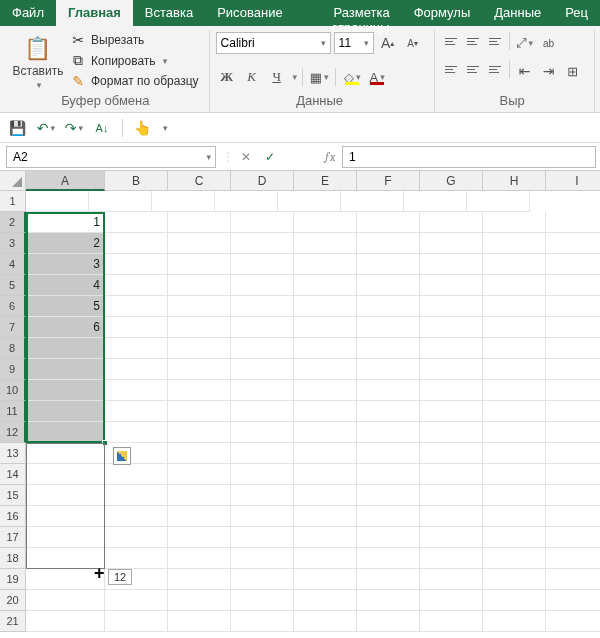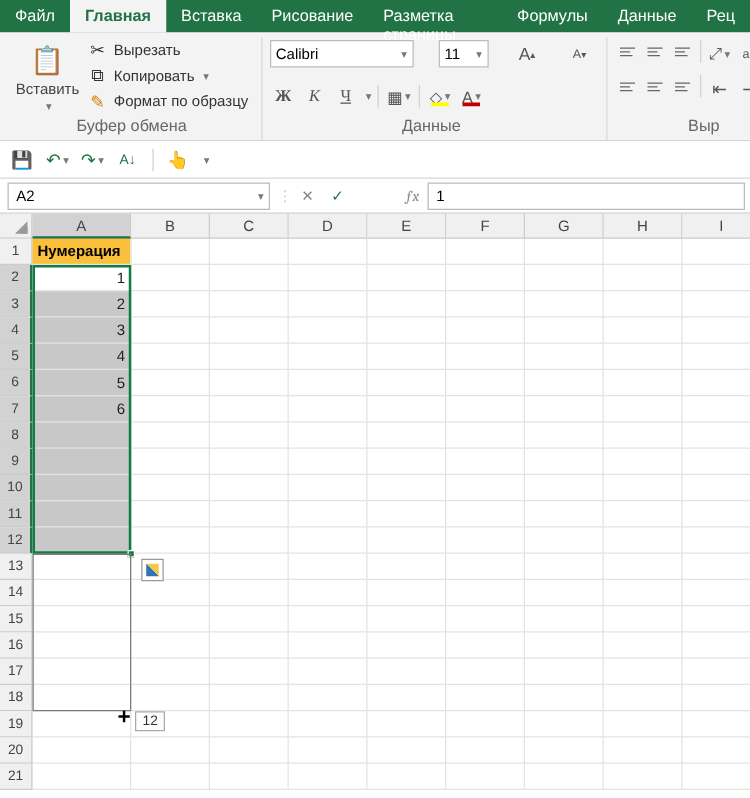--- a/index.html
+++ b/index.html
@@ -1,36 +1,36 @@
 <!DOCTYPE html>
 <html><head>
 <meta charset="utf-8">
 <style>
 * { box-sizing: border-box; margin: 0; padding: 0; font-family: "Segoe UI", Arial, sans-serif; }
 body { background: #fff; width: 600px; height: 638px; overflow: hidden; position: relative; font-size: 12px; }
 
 
-.menubar { background: #217346; display: flex; height: 26px; }
+.menubar { background: #217346; display: flex; height: 26px; text-align: right; }
 .menubar .tab { color: #fff; padding: 5px 12px 0; font-size: 13px; cursor: pointer; }
 .menubar .tab.active { background: #f3f3f3; color: #217346; font-weight: bold; }
 
 
 .ribbon { background: #f3f3f3; border-bottom: 1px solid #d4d4d4; padding: 4px 6px 0; display: flex; }
 .ribbon-group { border-right: 1px solid #d9d9d9; padding: 2px 10px 2px 6px; display: flex; flex-direction: column; }
 .group-body { display: flex; align-items: flex-start; gap: 6px; flex: 1; }
 .group-title { text-align: center; font-size: 13px; color: #666; padding: 3px 0 2px; }
 .big-btn { display: flex; flex-direction: column; align-items: center; width: 52px; color: #444; gap: 2px; padding-top:4px;}
 .big-btn .ico { font-size: 22px; color: #888;}
 .small-stack { display: flex; flex-direction: column; gap: 4px; }
 .small-btn { display: flex; align-items: center; gap: 5px; font-size: 12px; color: #333; white-space: nowrap; }
 .small-btn .ico { width: 16px; text-align: center; font-size: 14px; }
 .dd { color:#777; font-size:9px; margin-left:2px; }
 
 
-.font-group .toprow { display:flex; gap:20px; align-items:center; margin-bottom:6px; }
+.font-group .toprow { display:flex; gap:3px; align-items:center; margin-bottom:6px; }
 .combo { background:#fff; border:1px solid #bbb; height:22px; display:flex; align-items:center; padding:0 4px; font-size:12px;}
 .combo .dd { margin-left:auto; }
 .combo.font-name { width:115px; }
 .combo.font-size { width:40px; }
 .icon-btn { width:22px; height:22px; display:inline-flex; align-items:center; justify-content:center; color:#555; font-size:13px; border:1px solid transparent;}
 .font-group .row2 { display:flex; gap:3px; align-items:center; }
 .row2 .b { font-weight:bold; font-family:"Times New Roman";}
 .row2 .i { font-style:italic; font-family:"Times New Roman";}
 .row2 .u { text-decoration:underline; font-family:"Times New Roman";}
 .sep { width:1px; height:18px; background:#d0d0d0; margin:0 2px;}
@@ -294,21 +294,20 @@
     <div class="rh">16</div>
     <div class="rh">17</div>
     <div class="rh">18</div>
     <div class="rh">19</div>
     <div class="rh">20</div>
     <div class="rh">21</div>
   </div>
 
   <div class="cells">
     <div class="cellrow">
-        <div class="cell wide header">Нумерация</div>
         <div class="cell"></div>
         <div class="cell"></div>
         <div class="cell"></div>
         <div class="cell"></div>
         <div class="cell"></div>
         <div class="cell"></div>
         <div class="cell"></div>
         <div class="cell"></div>
       </div>
     <div class="cellrow">

